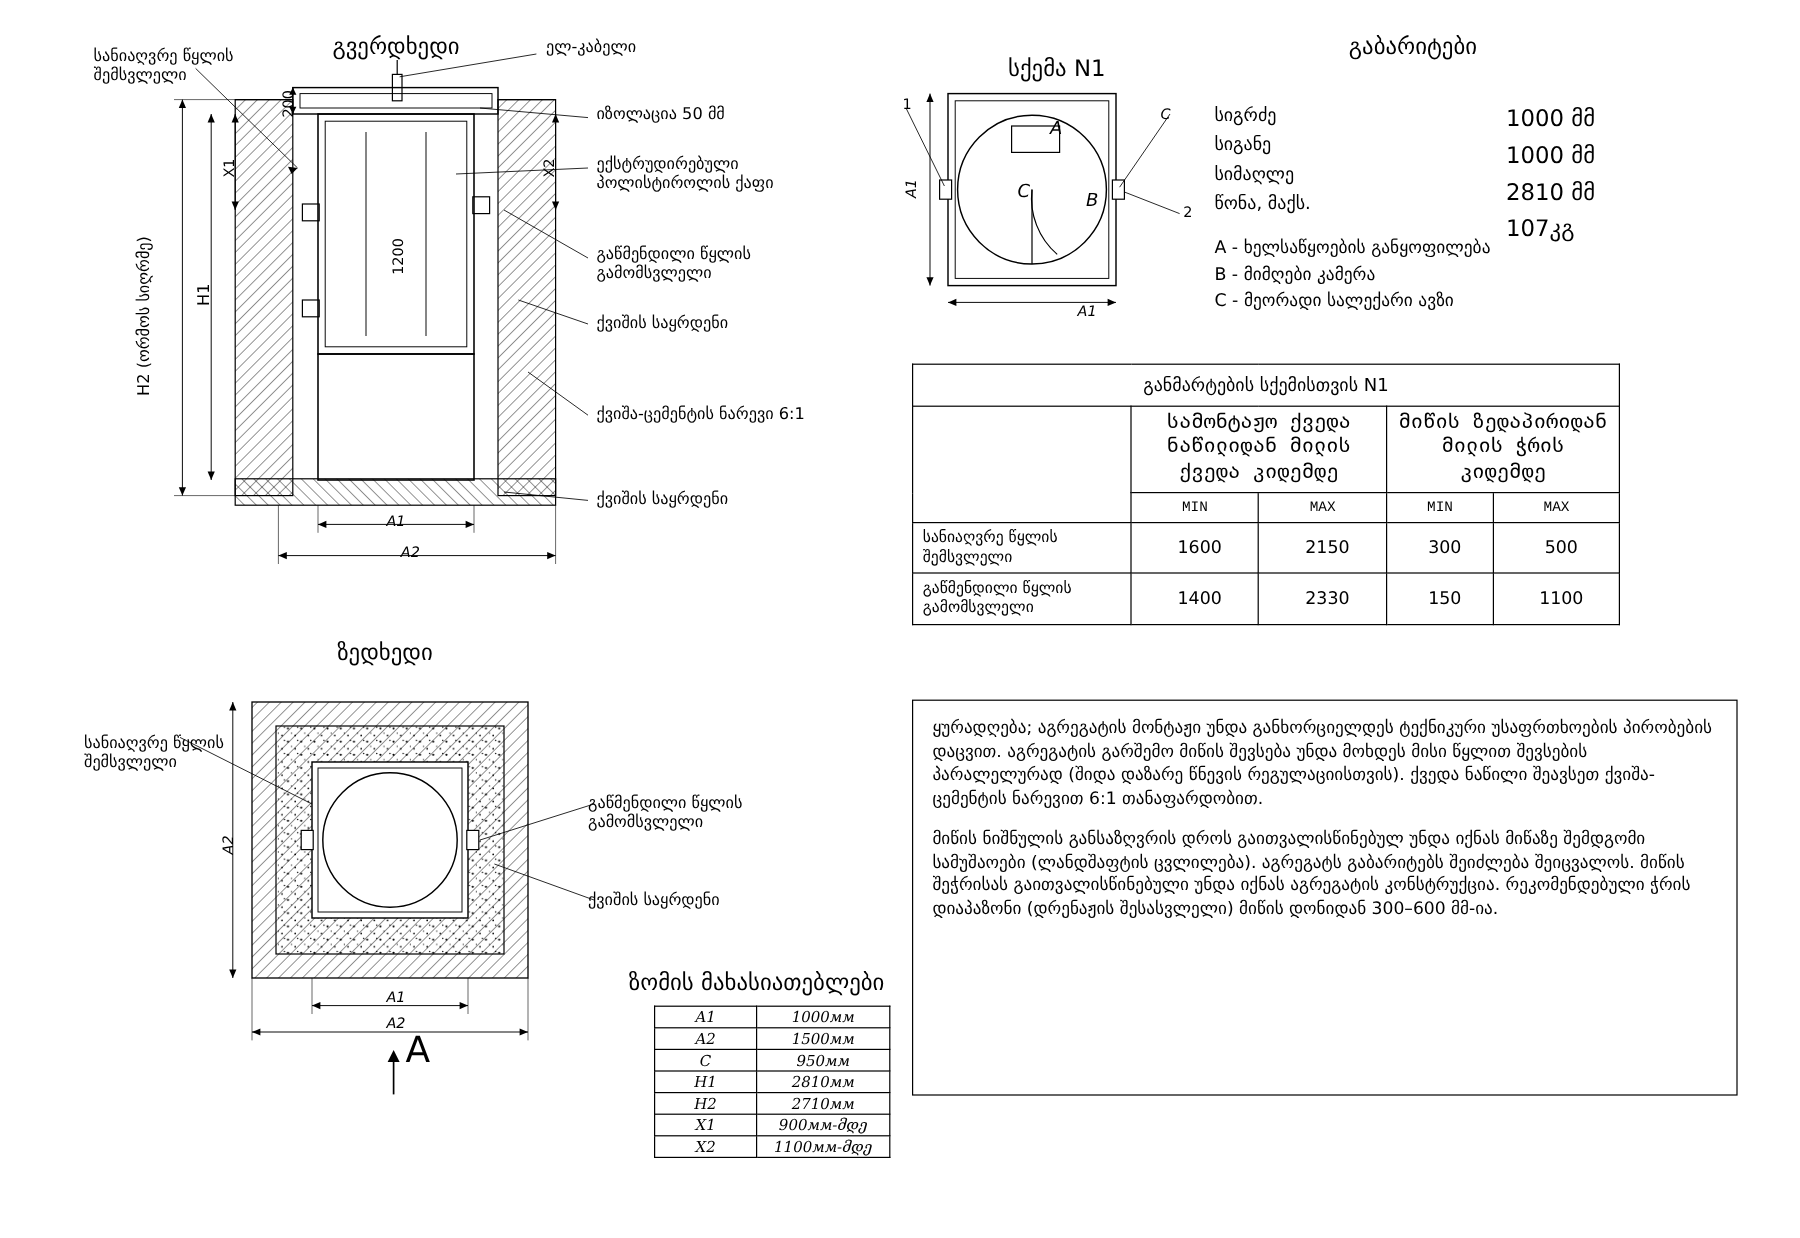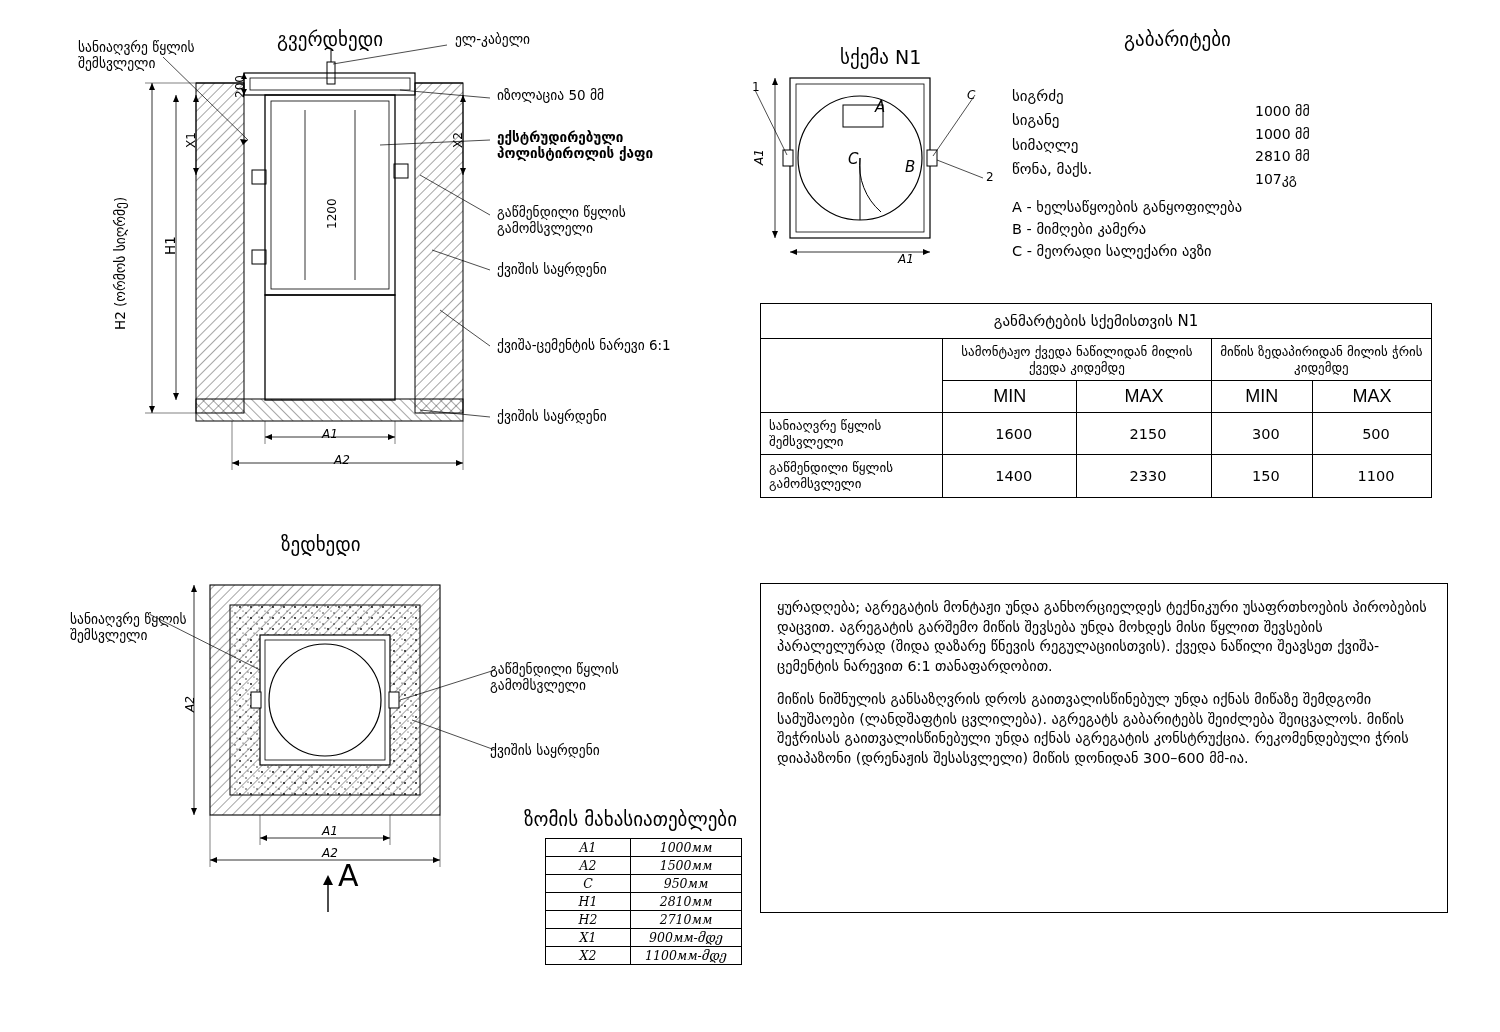--- a/index.html
+++ b/index.html
@@ -5,38 +5,38 @@
   html,body{margin:0;padding:0;background:#fff;}
   body{width:1500px;height:1032px;position:relative;font-family:"DejaVu Sans","Liberation Sans",sans-serif;color:#000;overflow:hidden;}
   .abs{position:absolute;}
   .ttl{font-size:19px;}
   .lbl{font-size:13.5px;line-height:1.15;}
   .sm{font-size:12px;}
   .vert{writing-mode:vertical-rl;transform:rotate(180deg);}
   svg{display:block;}
   table{border-collapse:collapse;}
   
-  .spec{position:absolute;left:760px;top:303px;width:672px;border:1.5px solid #000;}
+  .spec{position:absolute;left:760px;top:303px;width:590px;border:1.5px solid #000;}
   .spec td,.spec th{border:1px solid #000;padding:5px 8px;font-size:13.5px;text-align:center;vertical-align:middle;}
   .spec .hdr{font-size:15px;font-weight:normal;padding:8px 4px;}
   .spec .lft{text-align:left;font-size:13px;line-height:1.2;width:165px;}
-  .spec .grp{font-size:13px;line-height:1.2;}
-  .spec .mm{font-family:Liberation Sans, sans-serif;font-size:18px;margin-top:36px;}
+  .spec .grp{font-size:17px;line-height:1.2;font-family:Liberation Mono, monospace;}
+  .spec .mm{font-family:Liberation Mono, monospace;font-size:12px;margin-top:36px;}
   .spec .val{font-size:14.5px;padding-left:16px;}
   
   .notes{position:absolute;left:760px;top:583px;width:688px;height:330px;border:1.5px solid #000;padding:14px 16px;box-sizing:border-box;font-size:14.3px;line-height:1.38;}
   .notes p{margin:0 0 13px 0;}
   
   .dimtbl{position:absolute;left:545px;top:838px;border:1px solid #000;}
   .dimtbl td{border:1px solid #000;font-style:italic;font-size:12.5px;text-align:center;padding:1px 6px;font-family:"DejaVu Serif","Liberation Serif",serif;}
   .dimtbl td.k{width:72px;}
   .dimtbl td.v{width:98px;}
   
   .gab{position:absolute;left:1012px;top:84px;font-size:15px;line-height:1.62;}
-  .gabv{position:absolute;left:1255px;top:100px;font-size:14px;line-height:1.62;text-align:left;}
+  .gabv{position:absolute;left:1255px;top:84px;font-size:19px;line-height:1.62;text-align:left;}
   .abc{position:absolute;left:1012px;top:196px;font-size:14.5px;line-height:1.52;}
 </style>
 </head>
 <body>
 
 <div class="abs ttl" style="left:277px;top:28px;">გვერდხედი</div>
 <div class="abs ttl" style="left:281px;top:533px;">ზედხედი</div>
 <div class="abs ttl" style="left:840px;top:46px;">სქემა N1</div>
 <div class="abs ttl" style="left:1124px;top:28px;">გაბარიტები</div>
 <div class="abs ttl" style="left:524px;top:808px;">ზომის მახასიათებლები</div>
@@ -127,21 +127,21 @@
   <line x1="490" y1="270" x2="432" y2="250" stroke="#000" stroke-width="0.7"></line>
   <line x1="490" y1="346" x2="440" y2="310" stroke="#000" stroke-width="0.7"></line>
   <line x1="490" y1="417" x2="420" y2="410" stroke="#000" stroke-width="0.7"></line>
 </svg>
 </div>
 
 <div class="abs lbl" style="left:78px;top:40px;white-space:pre;">სანიაღვრე წყლის
 შემსვლელი</div>
 <div class="abs lbl" style="left:455px;top:32px;">ელ-კაბელი</div>
 <div class="abs lbl" style="left:497px;top:88px;">იზოლაცია 50 მმ</div>
-<div class="abs lbl" style="left:497px;top:130px;white-space:pre;font-weight:bold;">ექსტრუდირებული
+<div class="abs lbl" style="left:497px;top:130px;white-space:pre;">ექსტრუდირებული
 პოლისტიროლის ქაფი</div>
 <div class="abs lbl" style="left:497px;top:205px;white-space:pre;">გაწმენდილი წყლის
 გამომსვლელი</div>
 <div class="abs lbl" style="left:497px;top:262px;">ქვიშის საყრდენი</div>
 <div class="abs lbl" style="left:497px;top:338px;">ქვიშა-ცემენტის ნარევი 6:1</div>
 <div class="abs lbl" style="left:497px;top:409px;">ქვიშის საყრდენი</div>
 <div class="abs lbl vert" style="left:113px;top:150px;height:180px;">H2 (ორმოს სიღრმე)</div>
 <div class="abs lbl vert" style="left:163px;top:215px;height:40px;">H1</div>
 <div class="abs lbl vert sm" style="left:185px;top:108px;height:40px;">X1</div>
 <div class="abs lbl vert sm" style="left:452px;top:108px;height:40px;">X2</div>

